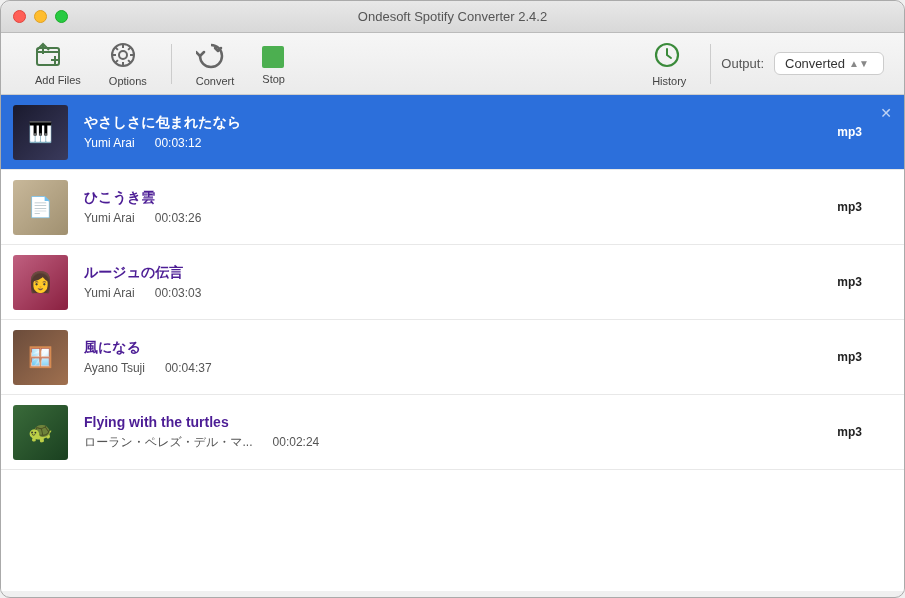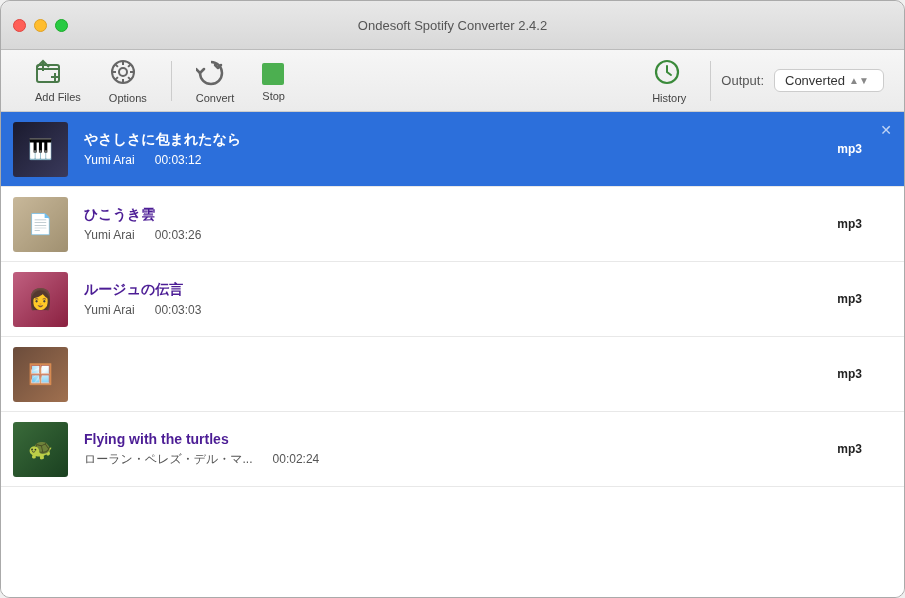--- a/index.html
+++ b/index.html
@@ -10,21 +10,21 @@
       width: 905px;
       height: 598px;
       overflow: hidden;
       border-radius: 10px;
       border: 1px solid #aaa;
     }
 
     
     .titlebar {
       background: linear-gradient(to bottom, #e8e8e8, #d8d8d8);
-      height: 49px;
+      height: 32px;
       display: flex;
       align-items: center;
       justify-content: center;
       border-bottom: 1px solid #bbb;
       position: relative;
       border-radius: 10px 10px 0 0;
     }
 
     .titlebar-buttons {
       position: absolute;
@@ -366,20 +366,27 @@
         <span class="track-duration">00:03:03</span>
       </div>
     </div>
     <span class="track-format">mp3</span>
 
   </div>
       <div class="track-row">
     <div class="track-thumbnail thumb-4">
       <span style="font-size:20px;">🪟</span>
     </div>
+    <div class="track-info">
+      <div class="track-title">風になる</div>
+      <div class="track-meta">
+        <span class="track-artist">Ayano Tsuji</span>
+        <span class="track-duration">00:04:37</span>
+      </div>
+    </div>
     <span class="track-format">mp3</span>
 
   </div>
       <div class="track-row">
     <div class="track-thumbnail thumb-5">
       <span style="font-size:20px;">🐢</span>
     </div>
     <div class="track-info">
       <div class="track-title">Flying with the turtles</div>
       <div class="track-meta">

